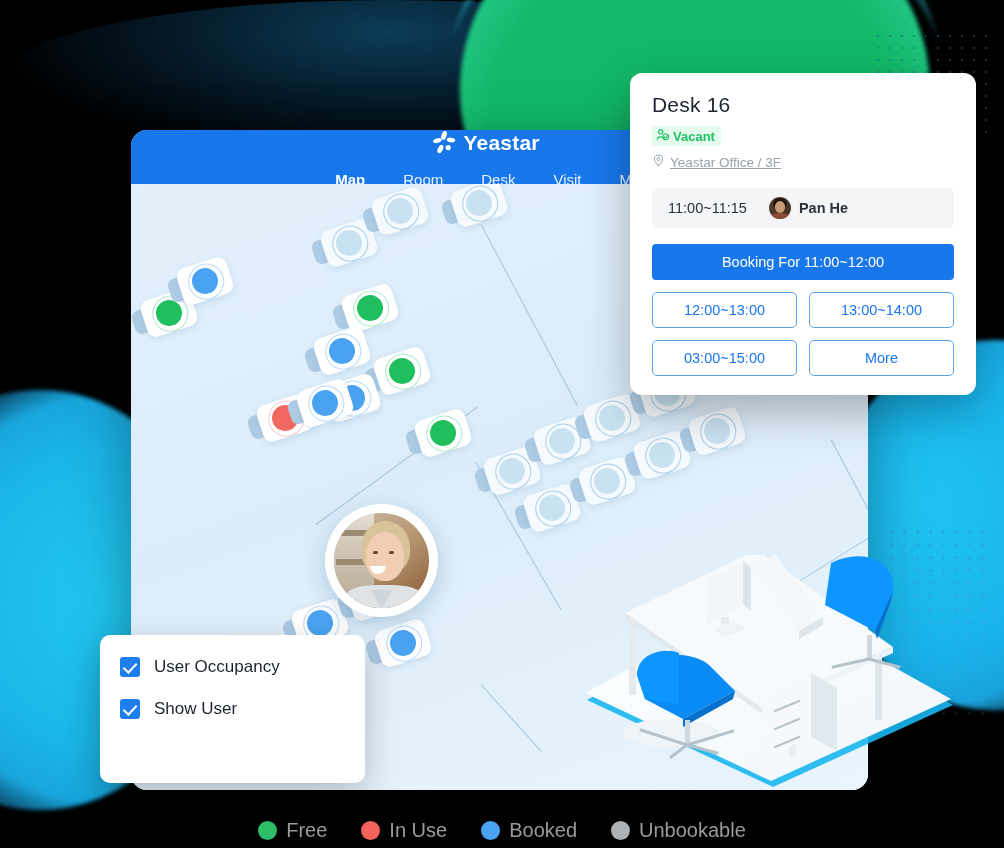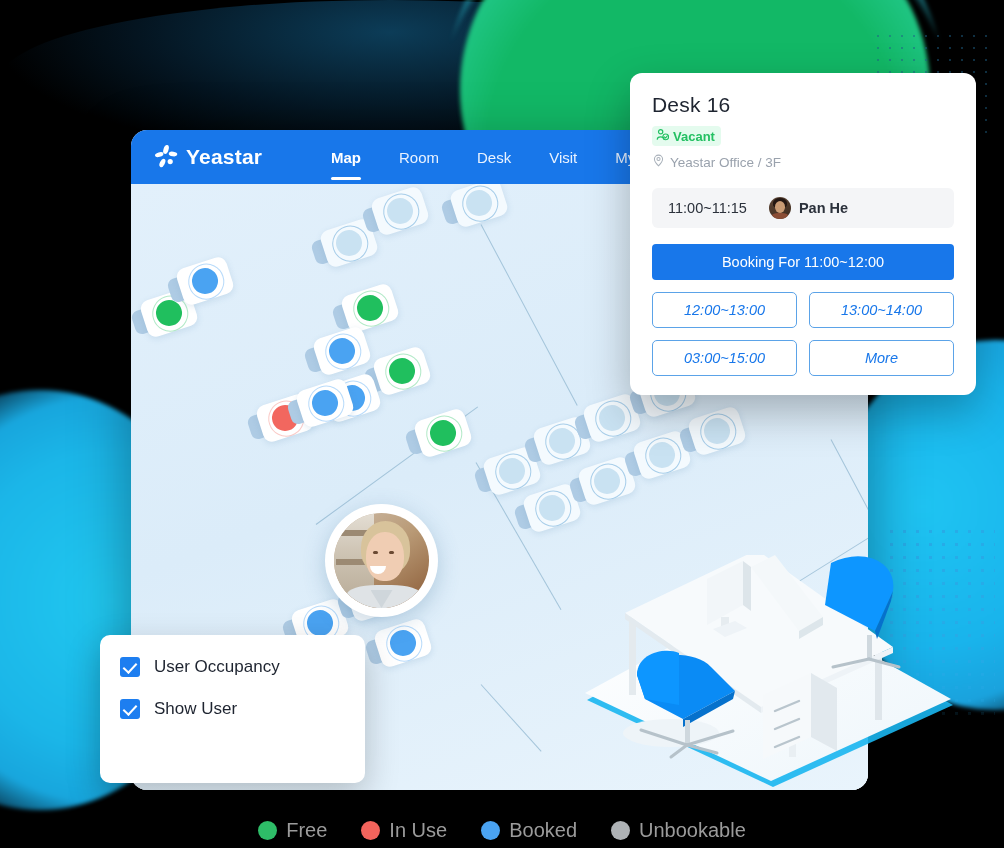--- a/index.html
+++ b/index.html
@@ -65,20 +65,21 @@
     width: 737px; height: 660px;
     background: #ffffff;
     border-radius: 16px;
     box-shadow: 0 18px 60px rgba(0,0,0,.35);
     overflow: hidden;
   }
   .navbar {
     height: 54px; background: #1877ea;
     display: flex; align-items: center; padding-left: 22px;
     position: relative;
+    flex-direction: column;
   }
   .logo-wrap { display: flex; align-items: center; gap: 7px; width: 160px; }
   .logo-mark { width: 26px; height: 26px; position: relative; flex: 0 0 auto; }
   .logo-text { color: #fff; font-size: 21px; font-weight: 600; letter-spacing: .2px; }
   .nav-items { display: flex; align-items: center; gap: 38px; margin-left: 18px; }
   .nav-item {
     color: #e9f2ff; font-size: 15px; height: 46px;
     display: flex; align-items: center; position: relative; white-space: nowrap;
   }
   .nav-item.active { color: #ffffff; font-weight: 600; }
@@ -184,21 +185,21 @@
     box-shadow: 0 16px 44px rgba(0,0,0,.28);
     padding: 20px 22px;
   }
   .card-title { font-size: 21px; font-weight: 400; color: #1e2430; letter-spacing: .2px; }
   .badge {
     display: inline-flex; align-items: center; gap: 4px;
     background: #e4fbee; color: #23c062; border-radius: 4px;
     padding: 2px 6px 2px 4px; font-size: 13px; font-weight: 600;
     margin-top: 9px;
   }
-  .loc { display:flex; align-items:center; gap:5px; color:#9aa2ad; font-size:13.5px; margin-top:8px; }
+  .loc { display:flex; align-items:center; gap:5px; color:#9aa2ad; font-size:13.5px; margin-top:8px;text-decoration:underline; }
   .slot-row {
     margin-top: 18px; background:#f4f5f7; border-radius:6px;
     height: 40px; display:flex; align-items:center; padding: 0 16px; gap: 22px;
   }
   .slot-time { font-size: 14.5px; color:#2b313b; }
   .slot-user { display:flex; align-items:center; gap:8px; font-size:14.5px; color:#2b313b; font-weight:600; }
   .slot-avatar {
     width:22px; height:22px; border-radius:50%; overflow:hidden; position:relative;
     background: linear-gradient(150deg,#5d4636 0%, #3d2a1d 100%);
   }
@@ -216,21 +217,21 @@
   }
   .btn-primary {
     margin-top: 16px; height: 36px; background:#1877ea; color:#fff;
     border-radius:4px; display:flex; align-items:center; justify-content:center;
     font-size:14.5px; font-weight:500; cursor:pointer; border:none; width:100%;
   }
   .btn-grid { margin-top: 12px; display:grid; grid-template-columns: 1fr 1fr; gap: 12px; }
   .btn-outline {
     height: 36px; border:1px solid #5ba3e8; color:#1877ea; background:#fff;
     border-radius:5px; display:flex; align-items:center; justify-content:center;
-    font-size:14.5px; font-weight:500; cursor:pointer;font-style:italic;
+    font-size:14.5px; font-weight:500; cursor:pointer;
   }
 
   
   .options {
     position:absolute; left:100px; top:635px; width:265px; height:148px;
     background:#ffffff; border-radius:10px;
     box-shadow: 0 12px 34px rgba(0,0,0,.22);
     padding: 22px 0 0 20px;
   }
   .opt-row { display:flex; align-items:center; gap:14px; margin-bottom: 22px; }

